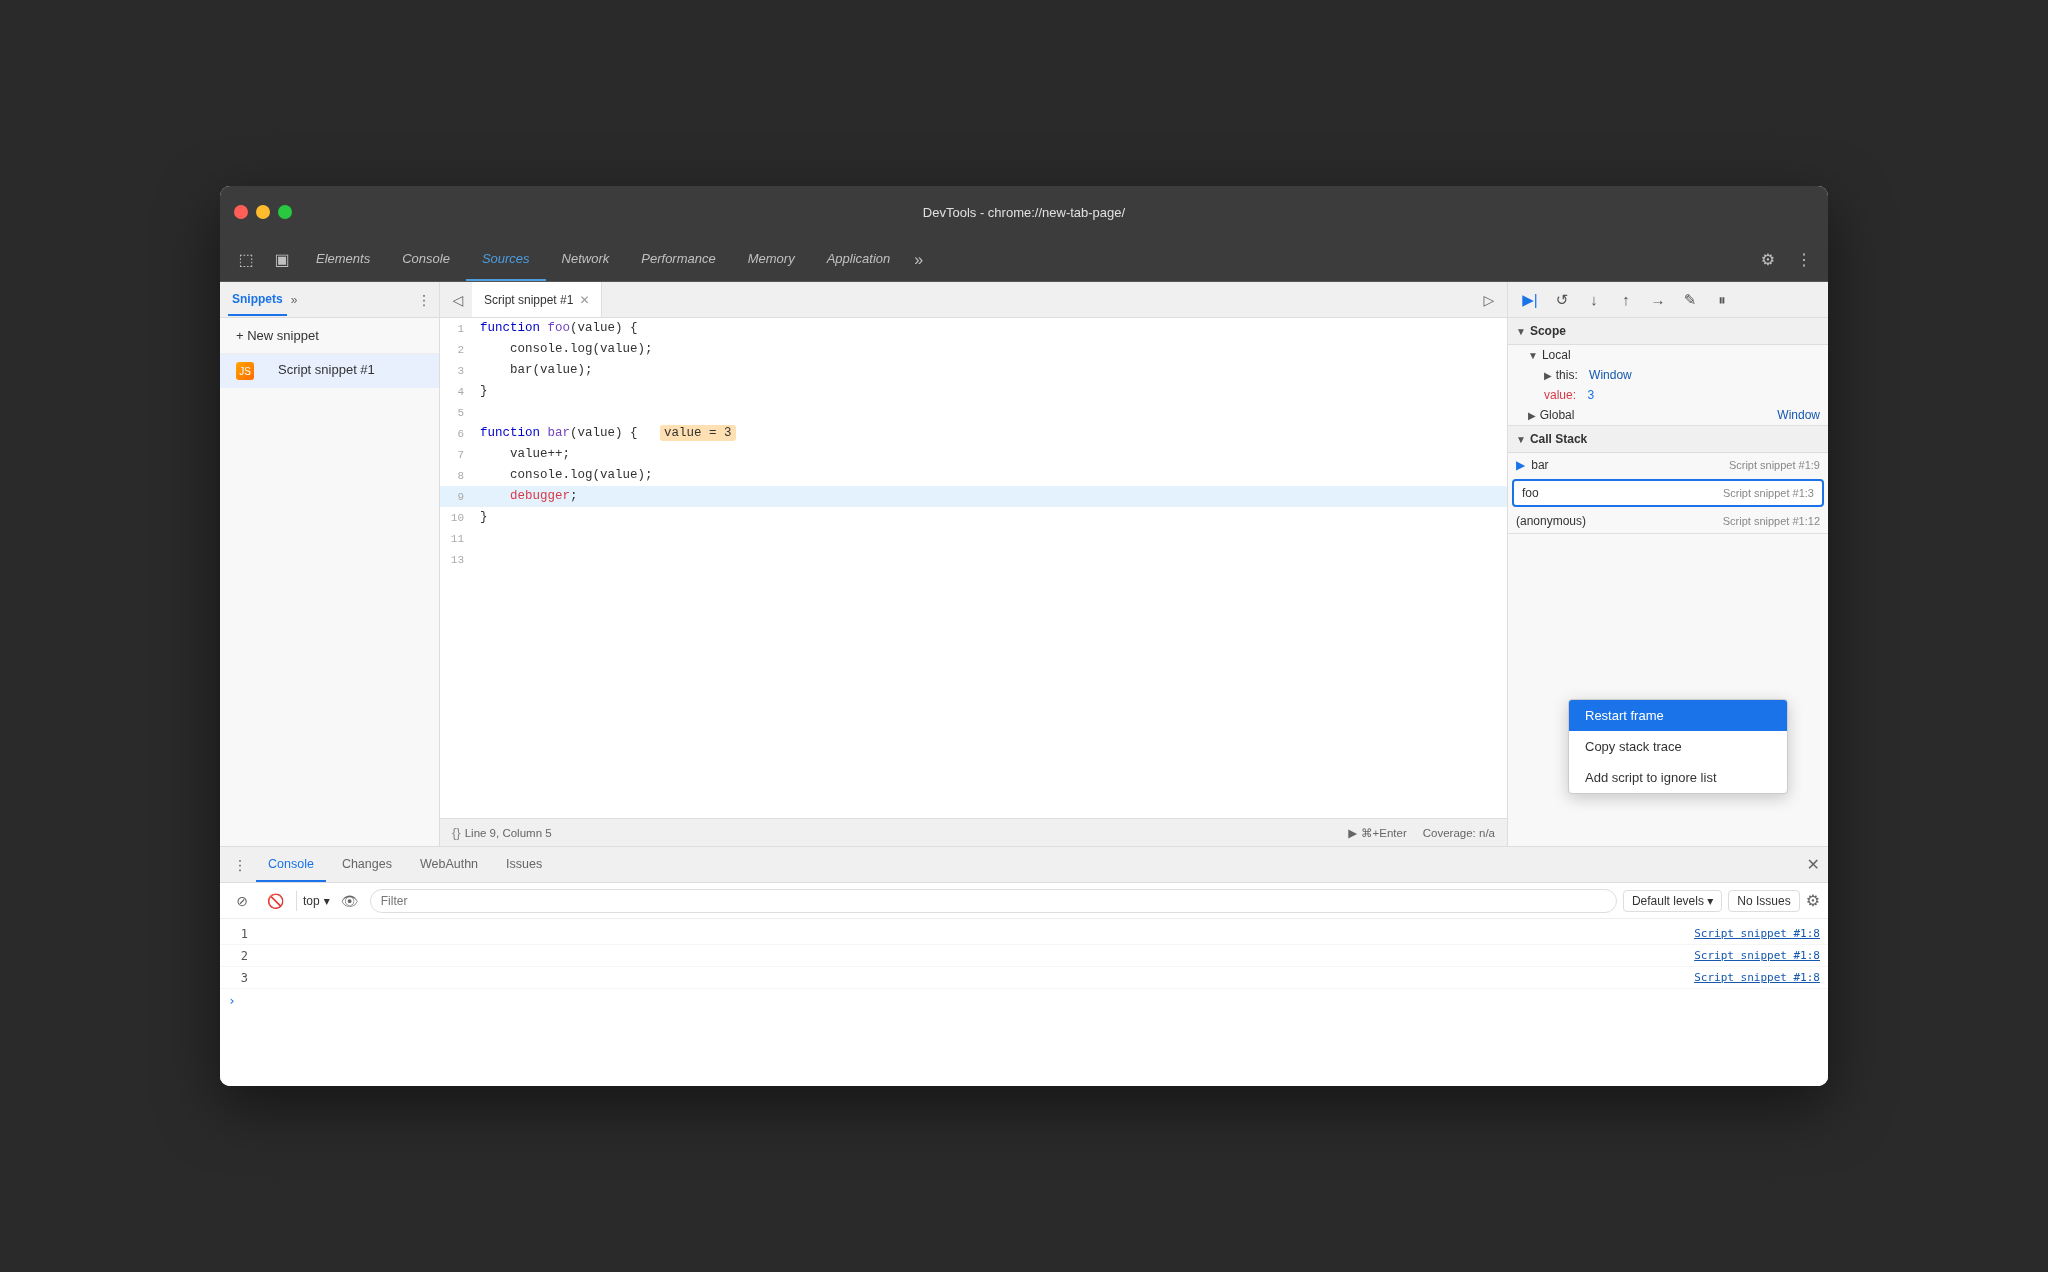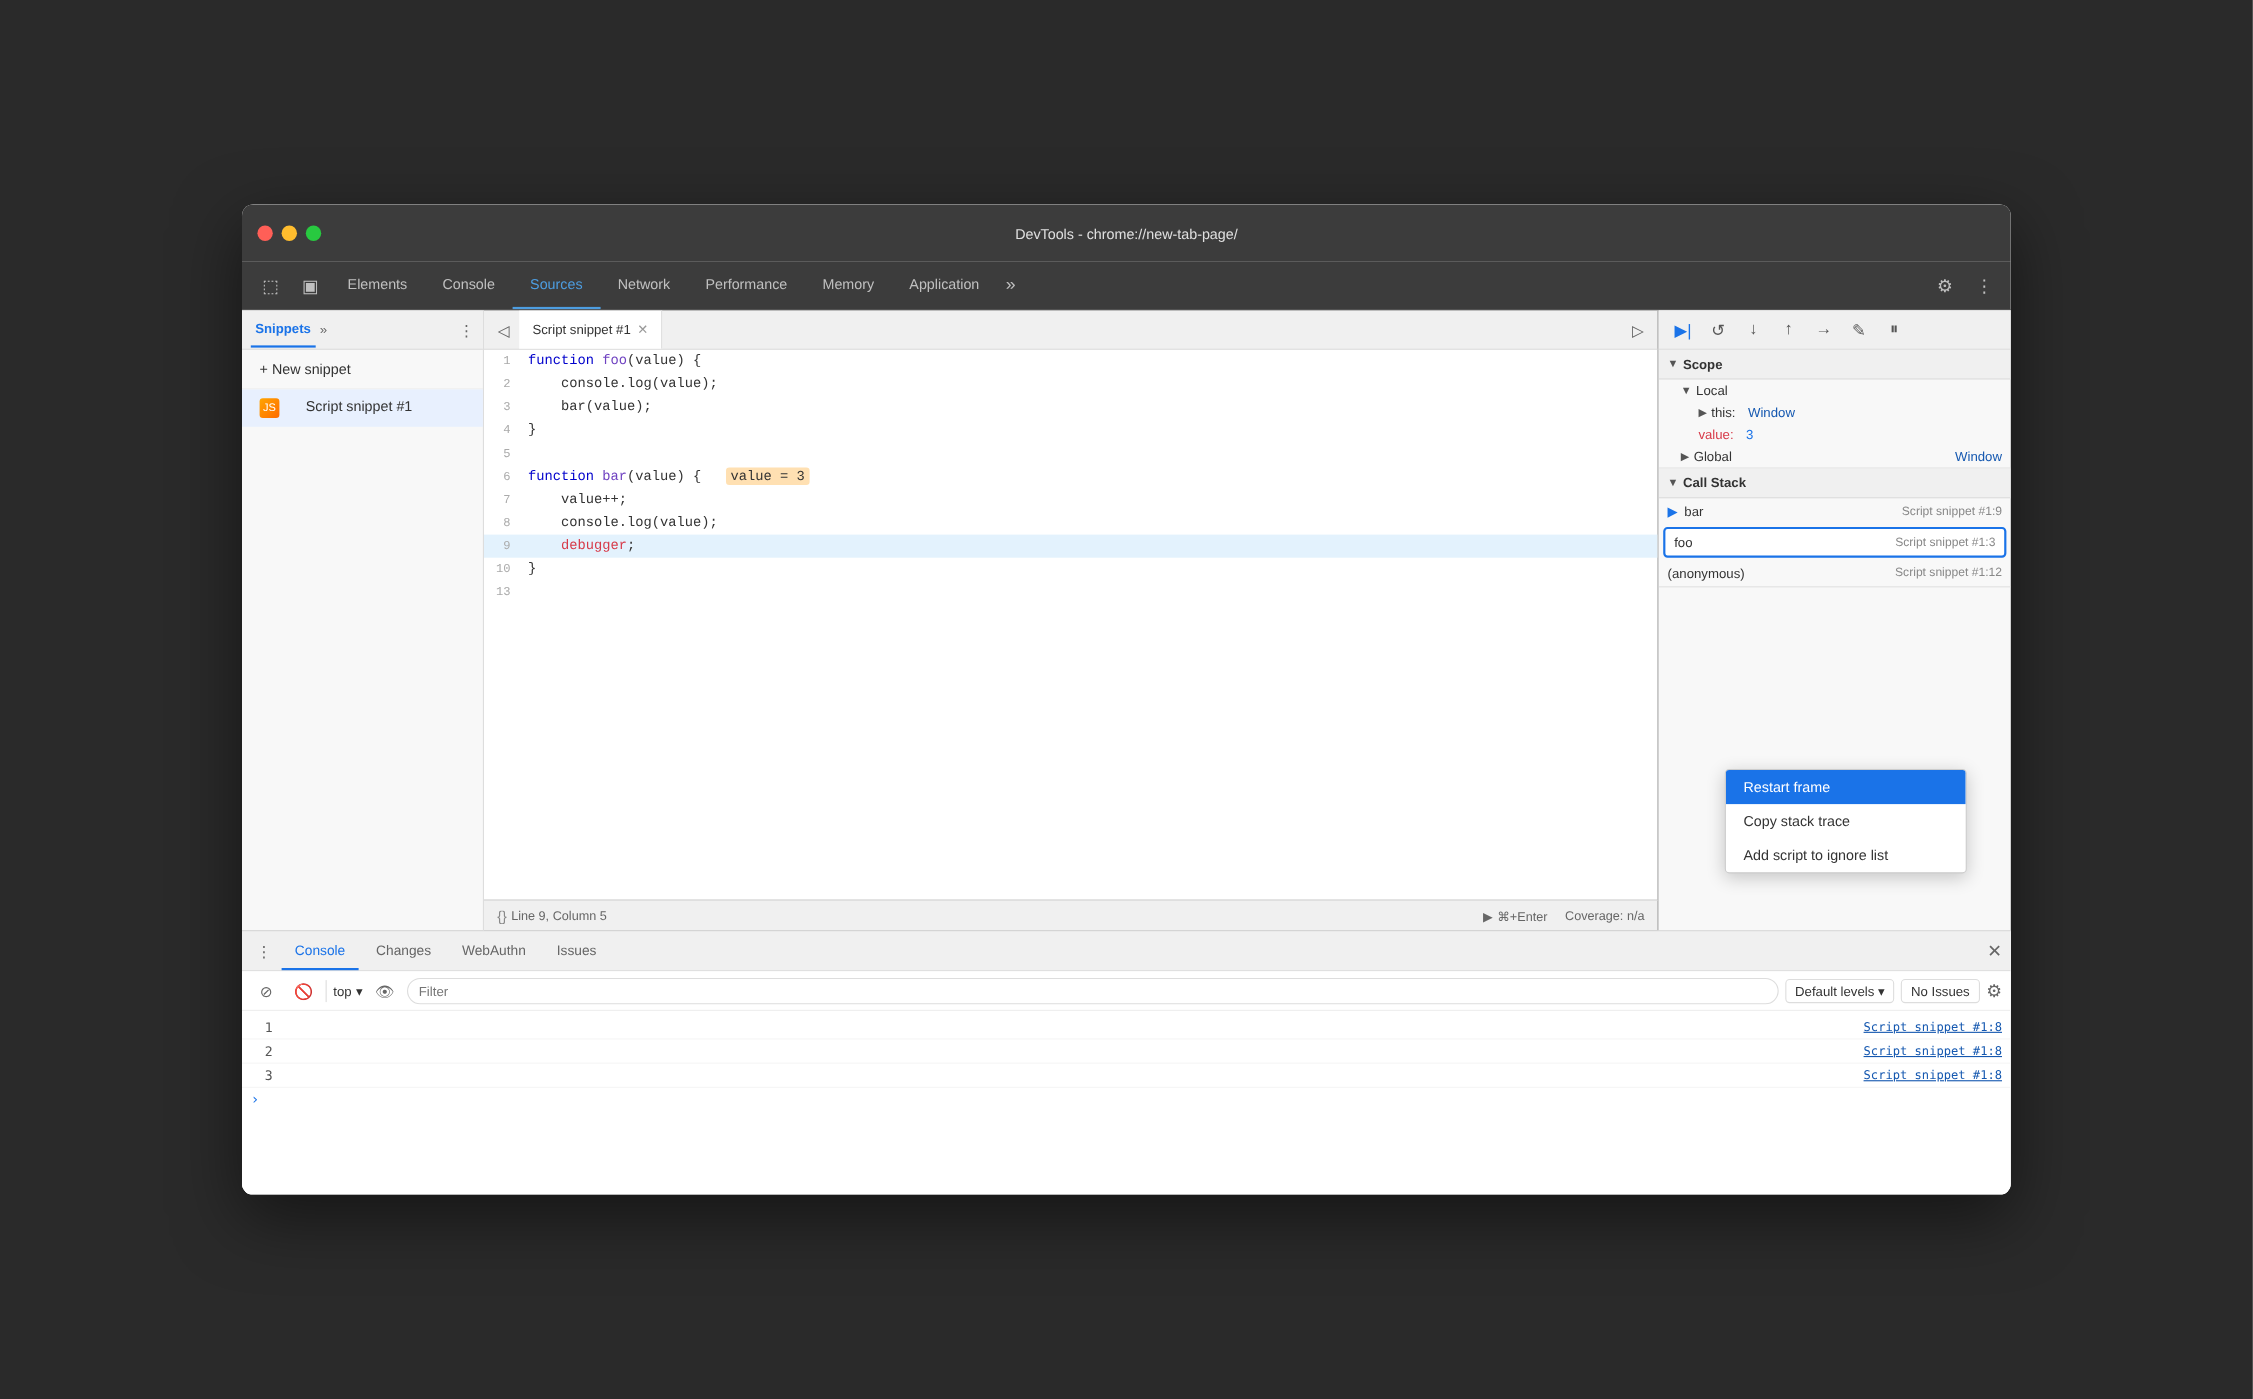--- a/index.html
+++ b/index.html
@@ -72,20 +72,21 @@
       font-size: 16px;
     }
     .nav-tab {
       padding: 0 16px;
       display: flex;
       align-items: center;
       color: #c0c0c0;
       font-size: 13px;
       cursor: pointer;
       border-bottom: 2px solid transparent;
+      font-style: italic;
     }
     .nav-tab.active {
       color: #4d9de0;
       border-bottom: 2px solid #4d9de0;
     }
     .nav-more {
       padding: 0 8px;
       display: flex;
       align-items: center;
       color: #c0c0c0;
@@ -681,20 +682,24 @@
           <div class="code-line active-line">
             <span class="line-num">9</span>
             <span class="line-content">    <span class="debugger-kw">debugger</span>;</span>
           </div>
 
           <div class="code-line">
             <span class="line-num">10</span>
             <span class="line-content">}</span>
           </div>
 
+          <div class="code-line">
+            <span class="line-num">11</span>
+            <span class="line-content"></span>
+          </div>
 
 
           <div class="code-line">
             <span class="line-num">13</span>
             <span class="line-content"></span>
           </div>
         </div>
         <div class="status-bar">
           <div class="status-bar-left">
             <span class="status-bar-icon">{}</span>

